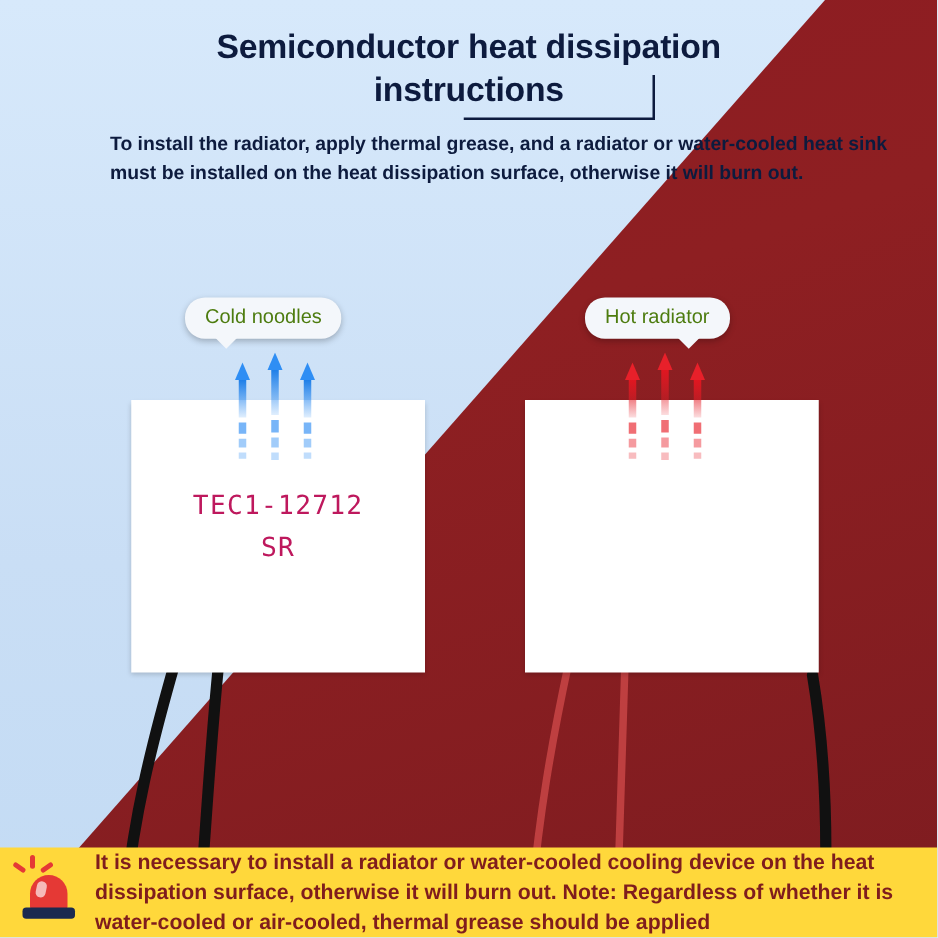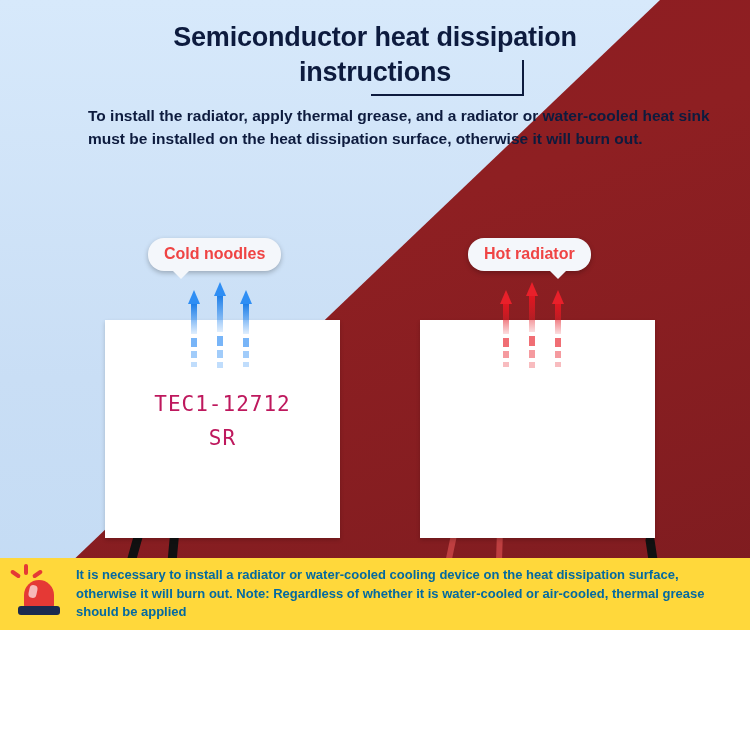--- a/index.html
+++ b/index.html
@@ -8,21 +8,21 @@
   }
   body {
     width: 750px;
     height: 750px;
     font-family: "Liberation Sans", sans-serif;
     overflow: hidden;
   }
   #stage {
     position: relative;
     width: 750px;
-    height: 630px;
+    height: 750px;
     overflow: hidden;
     background: #cfe3f7;
   }
   
   .bg-blue {
     position: absolute;
     inset: 0;
     background: linear-gradient(180deg, #d7e9fb 0%, #c9def5 60%, #c3dbf4 100%);
   }
   .bg-red {
@@ -76,22 +76,22 @@
     font-weight: bold;
     line-height: 1.5;
   }
   
   .pill {
     position: absolute;
     background: #f4f7fb;
     border-radius: 16px;
     padding: 7px 16px 8px 16px;
     font-size: 16px;
-    font-weight: bold;
-    color: #ef4444;
+    font-weight: normal;
+    color: #4d7c0f;
     box-shadow: 0 2px 5px rgba(0,0,0,0.25);
     z-index: 9;
     white-space: nowrap;
   }
   .pill.cold { left: 148px; top: 238px; }
   .pill.hot  { left: 468px; top: 238px; }
   .pill:after {
     content: "";
     position: absolute;
     bottom: -8px;
@@ -144,22 +144,22 @@
     display: flex;
     align-items: center;
   }
   .notice-icon {
     position: relative;
     width: 76px;
     height: 72px;
     flex: 0 0 76px;
   }
   .notice-text {
-    color: #0369a1;
-    font-size: 13px;
+    color: #7f1d1d;
+    font-size: 17px;
     line-height: 1.42;
     font-weight: 600;
     padding-right: 14px;
   }
   
   .siren-base {
     position: absolute;
     left: 18px; top: 48px;
     width: 42px; height: 9px;
     background: #1b2a4f;

